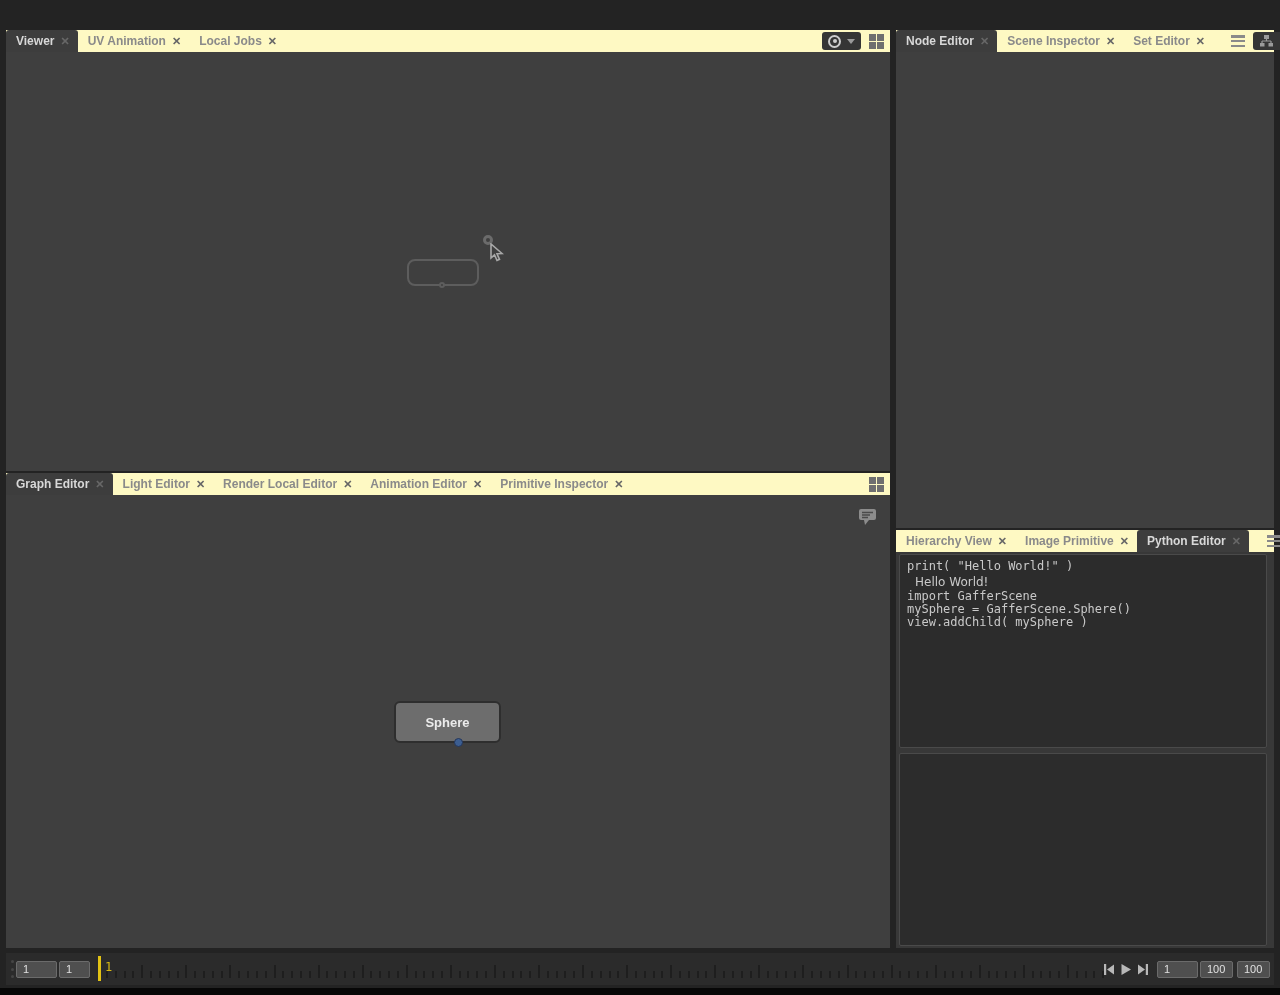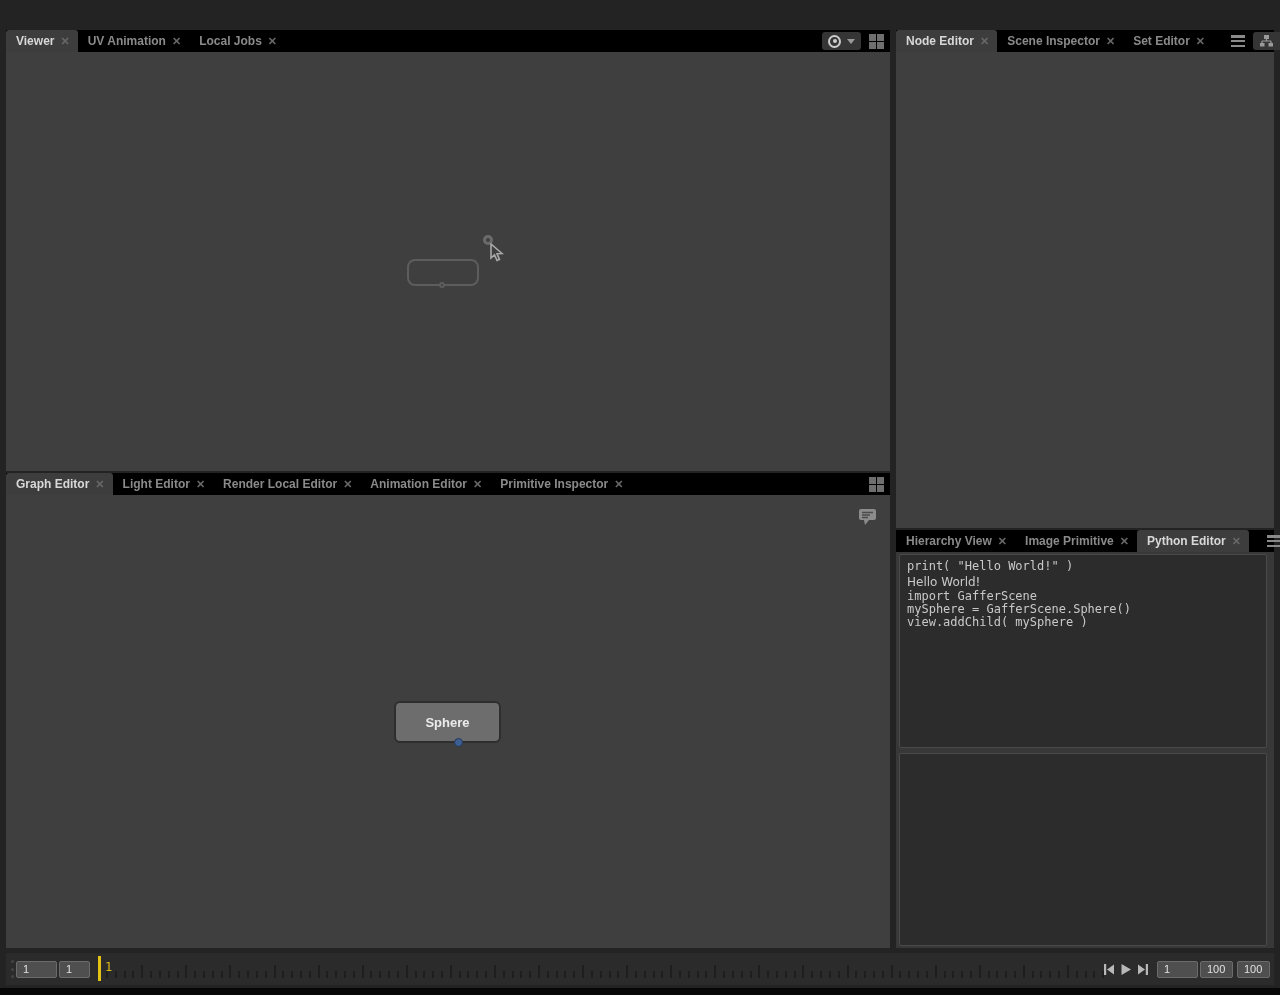--- a/index.html
+++ b/index.html
@@ -5,21 +5,21 @@
   * { margin:0; padding:0; box-sizing:border-box; }
   html,body { width:1280px; height:995px; background:#232323; font-family:"Liberation Sans", sans-serif; overflow:hidden; }
   #app { position:relative; width:1280px; height:995px; background:#232323; }
 
   
   #menubar { position:absolute; left:0; top:0; width:1280px; height:22px; background:#080808; display:flex; align-items:center; padding-left:6px; }
   .menu-item { color:#cfcfcf; font-size:12px; font-weight:bold; padding:0 14px; height:22px; line-height:22px; cursor:default; }
 
   
   .panel { position:absolute; display:flex; flex-direction:column; }
-  .tabbar { height:22px; background:#000000; display:flex; align-items:center; flex-shrink:0;gap:12px; }
+  .tabbar { height:22px; background:#fef9c3; display:flex; align-items:center; flex-shrink:0;gap:12px; }
   .tabs { display:flex; align-items:flex-end; height:22px; }
   .tab { display:flex; align-items:center; gap:6px; height:22px; padding:0 8px 0 10px; border-radius:3px 3px 0 0; }
   .tab .tab-label { font-size:12px; font-weight:bold; color:#8a8a8a; white-space:nowrap; }
   .tab.active { background:#3d3d3d; }
   .tab.active .tab-label { color:#d8d8d8; }
   .tab-close { font-size:11px; font-weight:bold; color:#676767; line-height:1; }
   .bar-right { margin-left:auto; display:flex; align-items:center; gap:8px; padding:0 6px; height:22px; }
   .panel-content { flex:1; background:#3f3f3f; position:relative; overflow:hidden; }
 
   #viewer-panel { left:6px; top:30px; width:884px; height:441px; }
@@ -50,21 +50,21 @@
   #sphere-node .node-label { font-size:13px; font-weight:bold; color:#ebebeb; }
   #sphere-out-plug { position:absolute; left:448px; top:243px; width:9px; height:9px; border-radius:50%; background:#3c5e91; border:1px solid #24365a; }
   #annotation-icon { position:absolute; right:13px; top:13px; }
 
   
   .script-area { position:absolute; left:3px; right:7px; background:#2c2c2c; border:1px solid #4a4a4a; border-radius:2px; }
   #script-output { top:2px; height:194px; padding:5px 7px; }
   #script-input { top:201px; height:193px; }
   .code-line { font-size:12px; line-height:13px; color:#c9c9c9; white-space:pre; }
   .code-line.code { font-family:"DejaVu Sans Mono", monospace; }
-  .code-line.output { font-family:"DejaVu Sans", sans-serif; margin:3px 0 1px 0; }
+  .code-line.output { font-family:"DejaVu Sans", sans-serif; margin:3px 0 1px 8px; }
 
   
   #timeline { position:absolute; left:6px; top:953px; width:1268px; height:32px; background:#2b2b2b; display:flex; align-items:center; }
   #timeline-grip { width:8px; height:18px; margin-left:2px; display:flex; flex-direction:column; justify-content:space-between; align-items:center; }
   #timeline-grip span { width:3px; height:3px; border-radius:50%; background:#454545; }
   .tl-field { height:17px; background:#4f4f4f; border:1px solid #6b6b6b; border-radius:2px; color:#e0e0e0; font-size:11px; line-height:15px; padding-left:6px; margin-right:2px; }
   .tl-field.w40 { width:41px; }
   .tl-field.w31 { width:31px; }
   .tl-field.w32 { width:33px; margin-right:4px; }
   #ruler { flex:1; height:32px; position:relative; margin-left:4px; }

